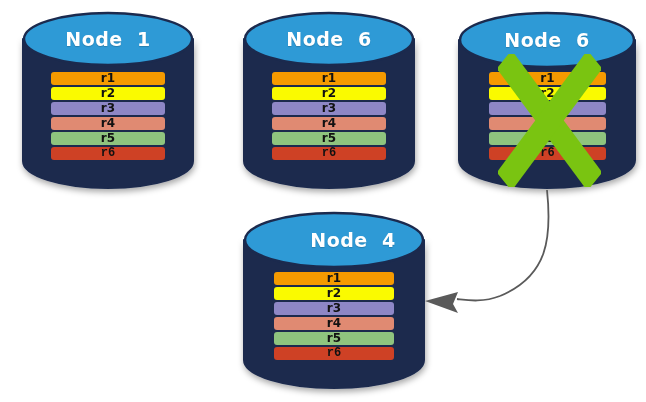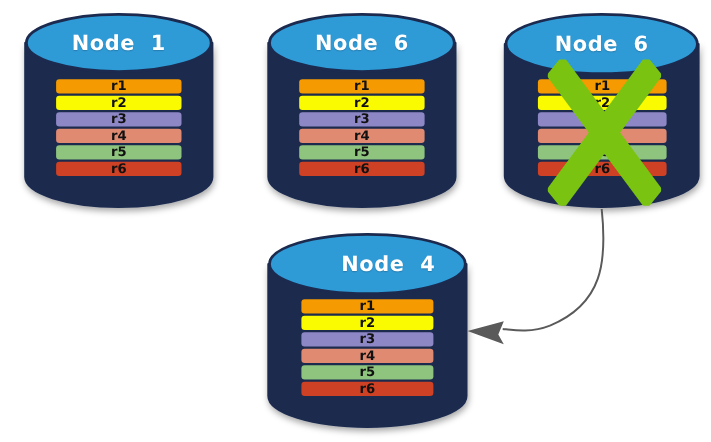--- a/index.html
+++ b/index.html
@@ -56,21 +56,21 @@
     margin-bottom: 2px;
     border-radius: 3px;
     color: #111111;
     font-weight: bold;
     font-size: 12px;
     line-height: 13px;
     text-align: center;
     font-family: "DejaVu Sans", sans-serif;
     box-sizing: border-box;
   }
-  .row:last-child { margin-bottom: 0; }
+  .row:last-child { margin-bottom: 0; font-family: Liberation Mono, monospace; }
   .cross {
     position: absolute;
     pointer-events: none;
   }
   .arrow {
     position: absolute;
     left: 0;
     top: 0;
     overflow: visible;
   }

